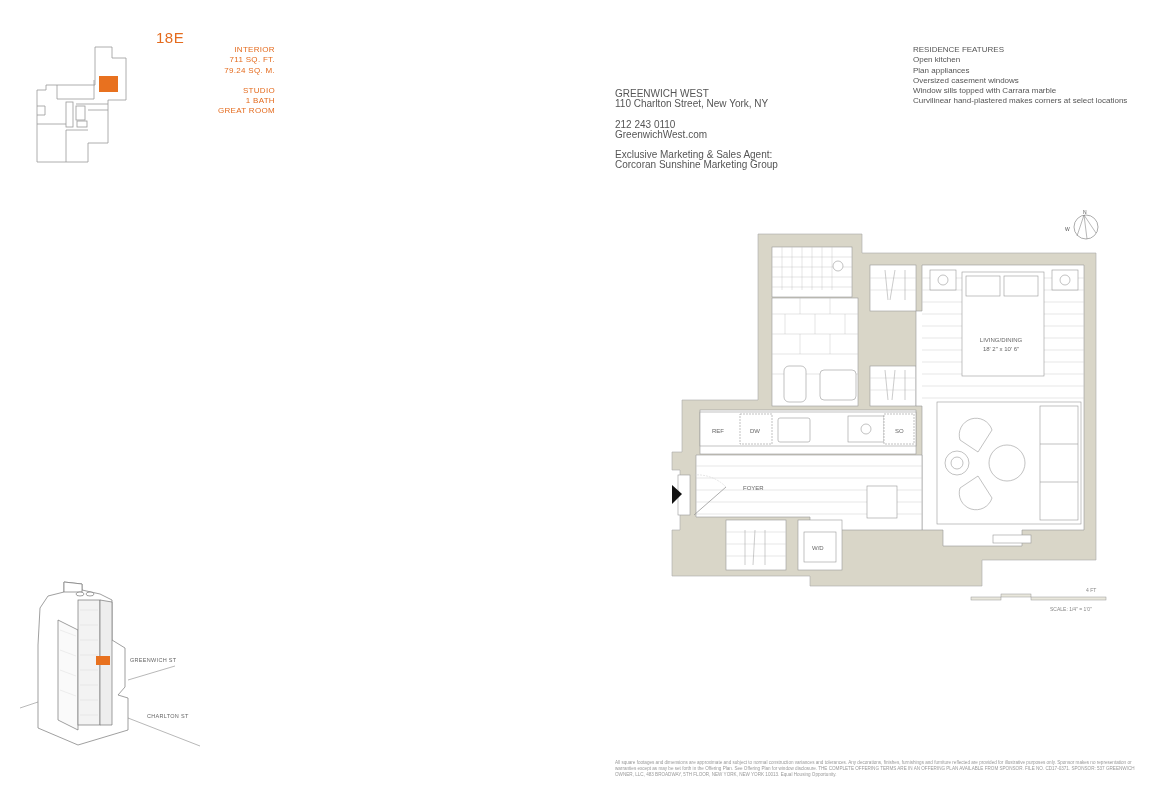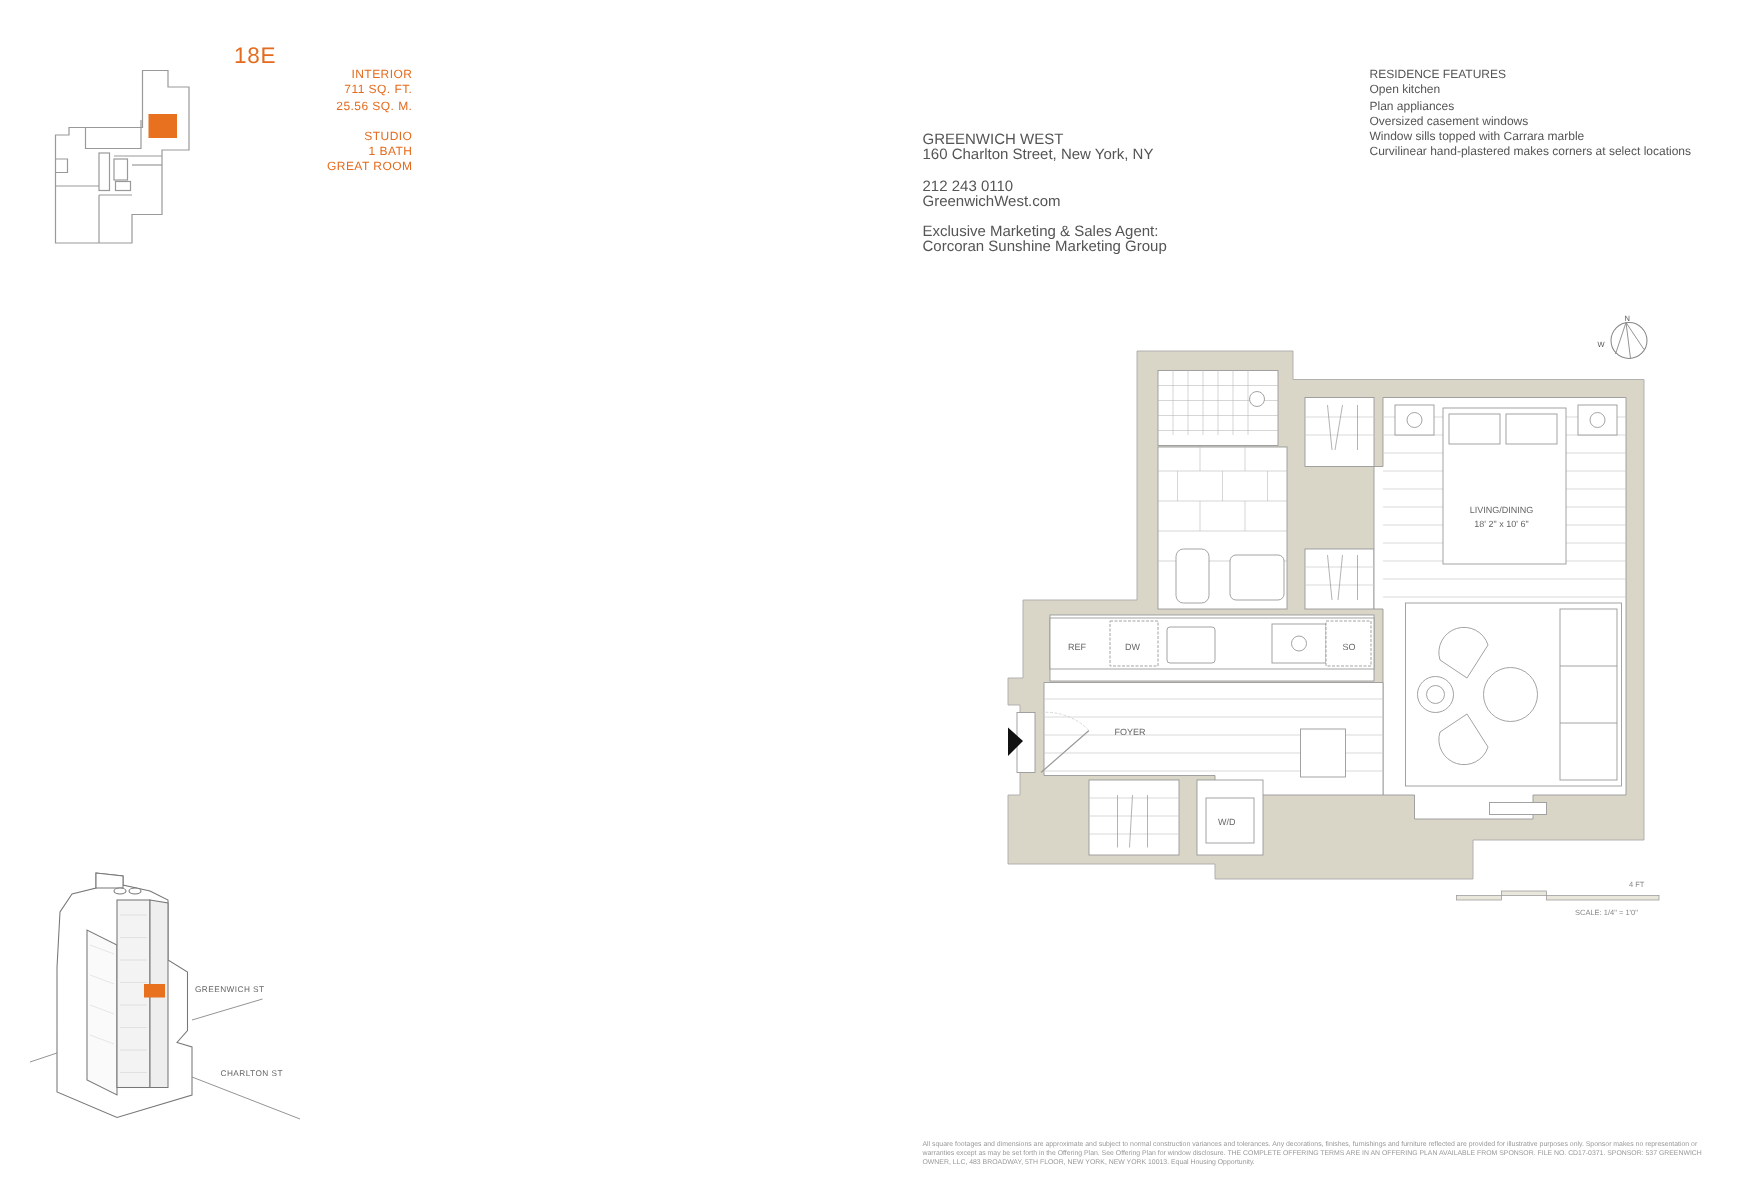--- a/index.html
+++ b/index.html
@@ -37,30 +37,30 @@
     <rect x="47" y="81" width="10" height="6"></rect>
   </g>
   <rect x="69" y="36" width="19" height="16" fill="#e8711f"></rect>
 </svg>
 
 <div class="abs unit-id orange">18E</div>
 
 <div class="abs unit-block orange">
   <div>INTERIOR</div>
   <div>711 SQ. FT.</div>
-  <div>25.56 SQ. M.</div>
+  <div>79.24 SQ. M.</div>
   <div class="gap"></div>
   <div>STUDIO</div>
   <div>1 BATH</div>
   <div>GREAT ROOM</div>
 </div>
 
 <div class="abs info-block">
   <div>GREENWICH WEST</div>
-  <div>160 Charlton Street, New York, NY</div>
+  <div>110 Charlton Street, New York, NY</div>
   <div class="gap"></div>
   <div>212 243 0110</div>
   <div>GreenwichWest.com</div>
   <div class="gap"></div>
   <div>Exclusive Marketing &amp; Sales Agent:</div>
   <div>Corcoran Sunshine Marketing Group</div>
 </div>
 
 <div class="abs features">
   <div>RESIDENCE FEATURES</div>

